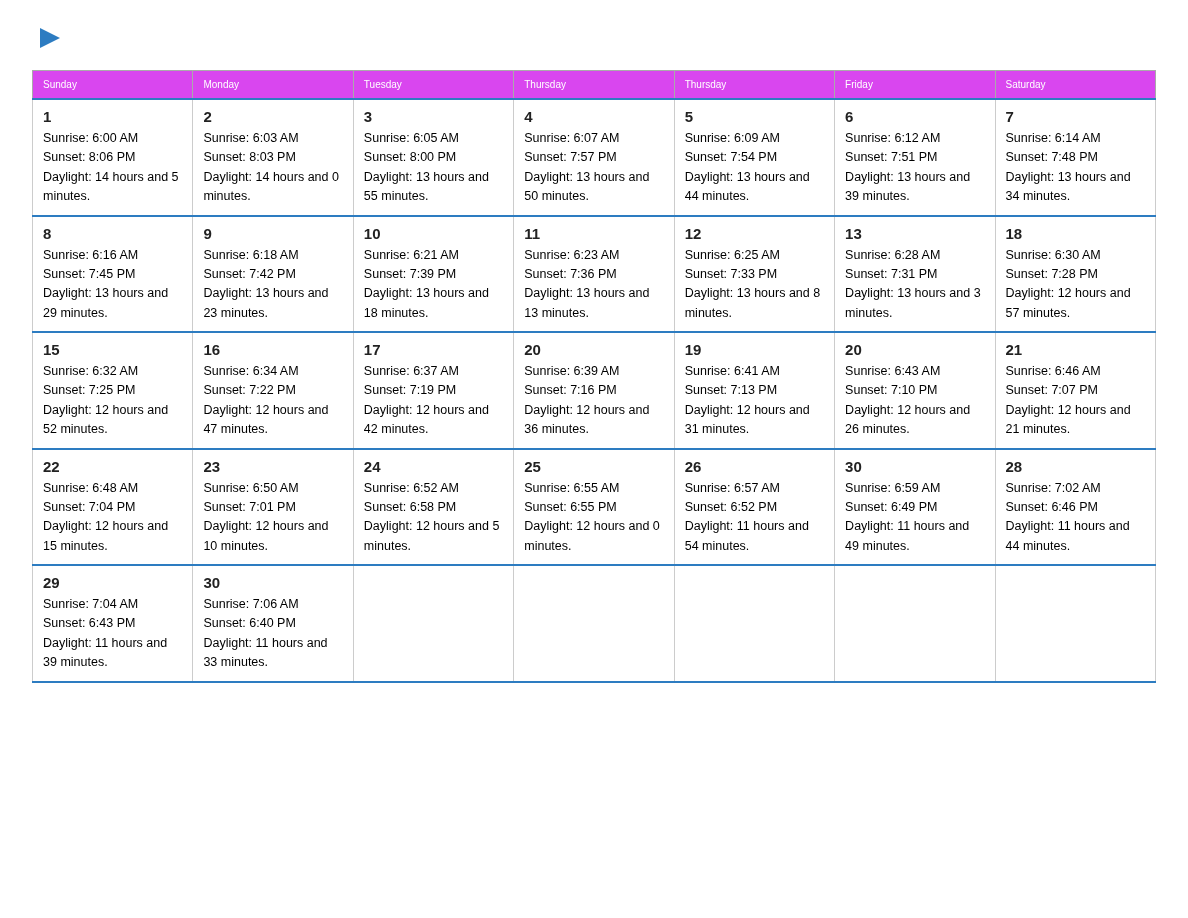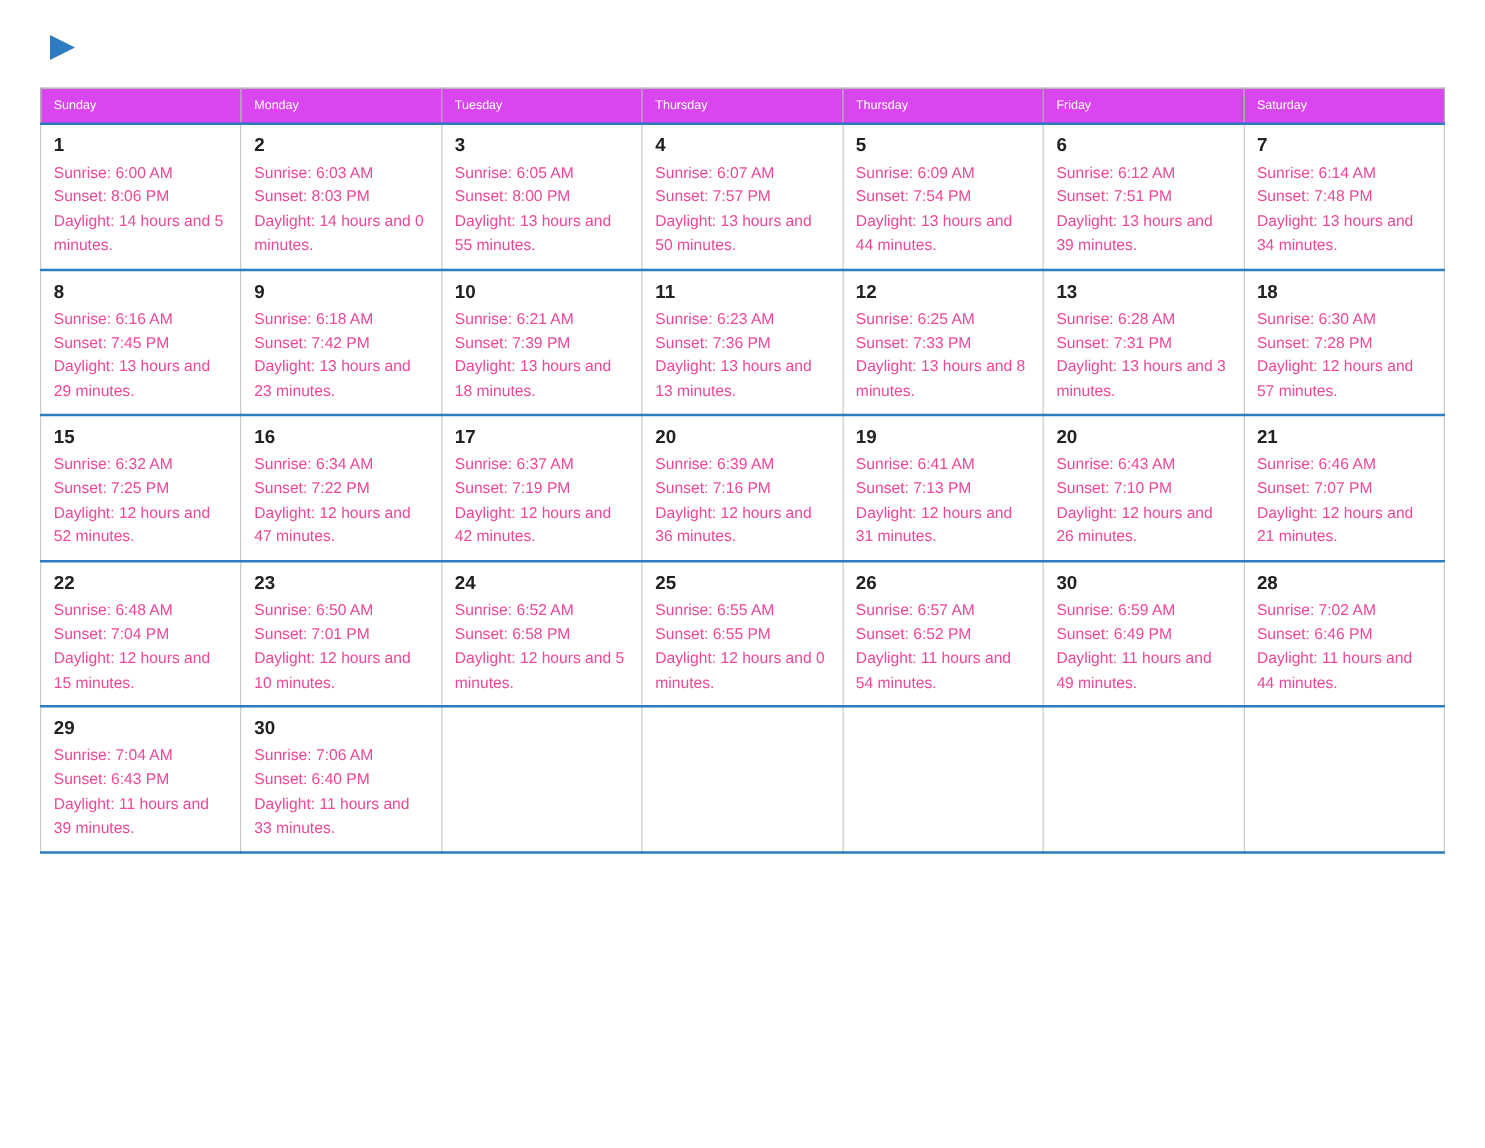--- a/index.html
+++ b/index.html
@@ -73,21 +73,21 @@
     }
     .day-number {
       font-size: 15px;
       font-weight: bold;
       display: block;
       margin-bottom: 4px;
     }
     .day-info {
       font-size: 12.5px;
       line-height: 1.55;
-      color: #ec4899;
+      color: #000000;
     }
     .empty-cell {
       background: #fff;
     }
     .logo-wrapper {
       display: flex;
       flex-direction: column;
       align-items: flex-start;
     }
     .logo-line {

